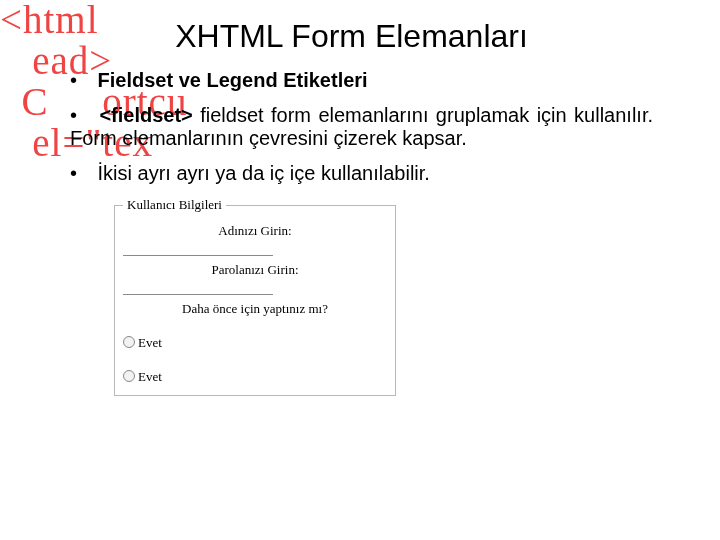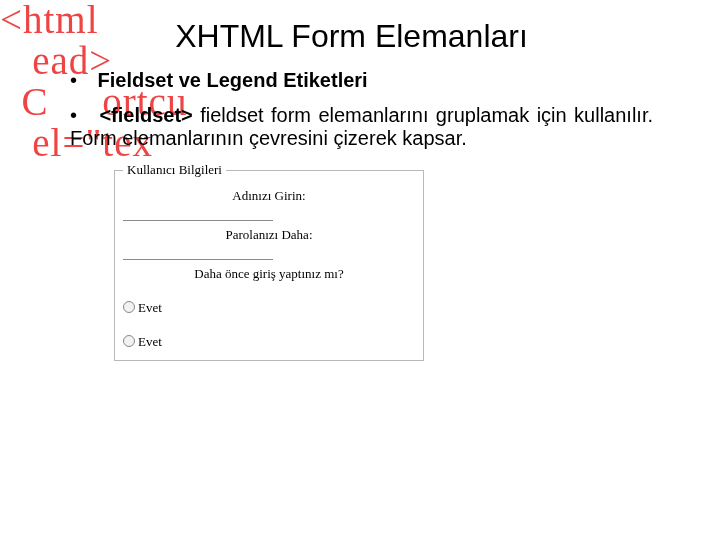--- a/index.html
+++ b/index.html
@@ -53,21 +53,21 @@
     text-align: justify;
   }
   .b-row .dot {
     display: inline-block;
     width: 22px;
   }
   .bold { font-weight: bold; }
   
   .figure {
     margin: 8px 0 0 74px;
-    width: 310px;
+    width: 282px;
     font-family: "Times New Roman", Times, serif;
     font-size: 13px;
     color: #000;
   }
   .figure fieldset {
     border: 1px solid #b8b8b8;
     margin: 0;
     padding: 4px 8px 10px 8px;
   }
   .figure legend {
@@ -115,34 +115,38 @@
       <span class="dot">•</span>
       <span class="bold">Fieldset ve Legend Etiketleri</span>
     </div>
 
     <div class="b-row">
       <span class="dot">•</span>
       <span class="bold">&lt;fieldset&gt;</span><span> fieldset form elemanlarını gruplamak için kullanılır. Form elemanlarının çevresini çizerek kapsar.</span>
     </div>
 
 
+    <div class="b-row">
+      <span class="dot">•</span>
+      <span>İkisi ayrı ayrı ya da iç içe kullanılabilir.</span>
+    </div>
 
   </div>
 
   <div class="figure">
     <fieldset>
       <legend>Kullanıcı Bilgileri</legend>
 
       <div class="fld-label">Adınızı Girin:</div>
       <div class="txtline"></div>
 
-      <div class="fld-label">Parolanızı Daha:</div>
+      <div class="fld-label">Parolanızı Girin:</div>
       <div class="txtline"></div>
 
-      <div class="fld-label">Daha önce giriş yaptınız mı?</div>
+      <div class="fld-label">Daha önce için yaptınız mı?</div>
 
       <div class="radio-row">
         <span class="radio-dot"></span><span>Evet</span>
       </div>
       <div class="radio-row">
         <span class="radio-dot"></span><span>Evet</span>
       </div>
     </fieldset>
   </div>
 

